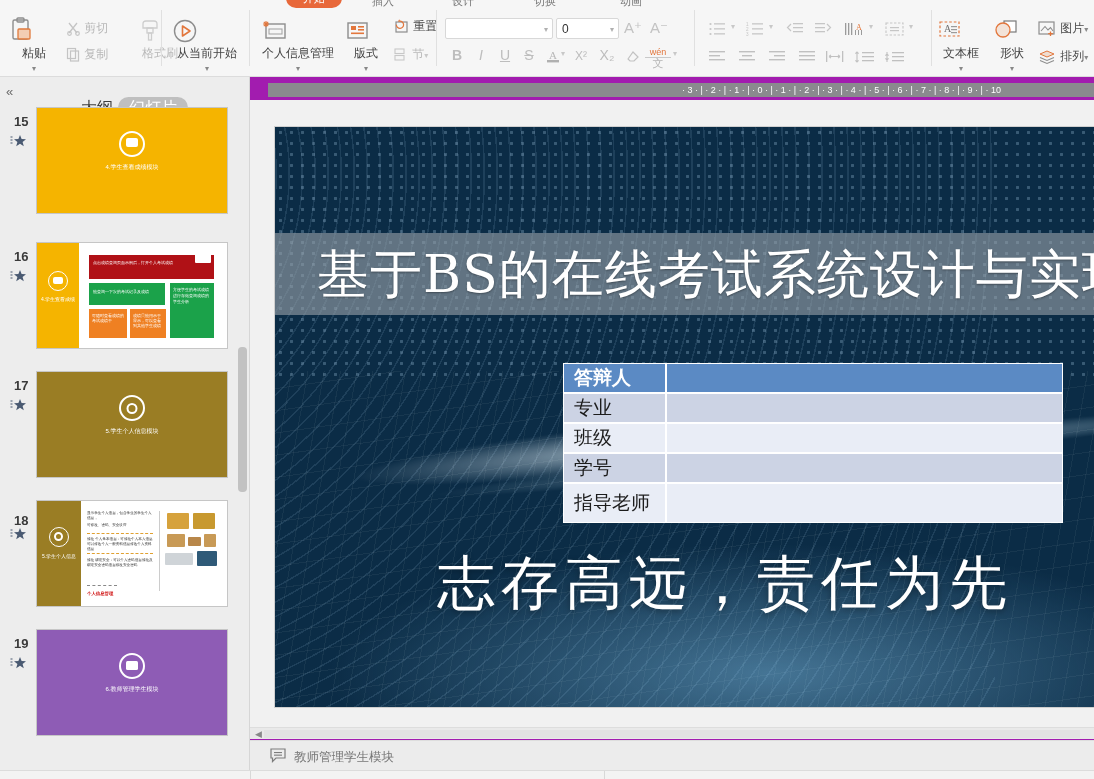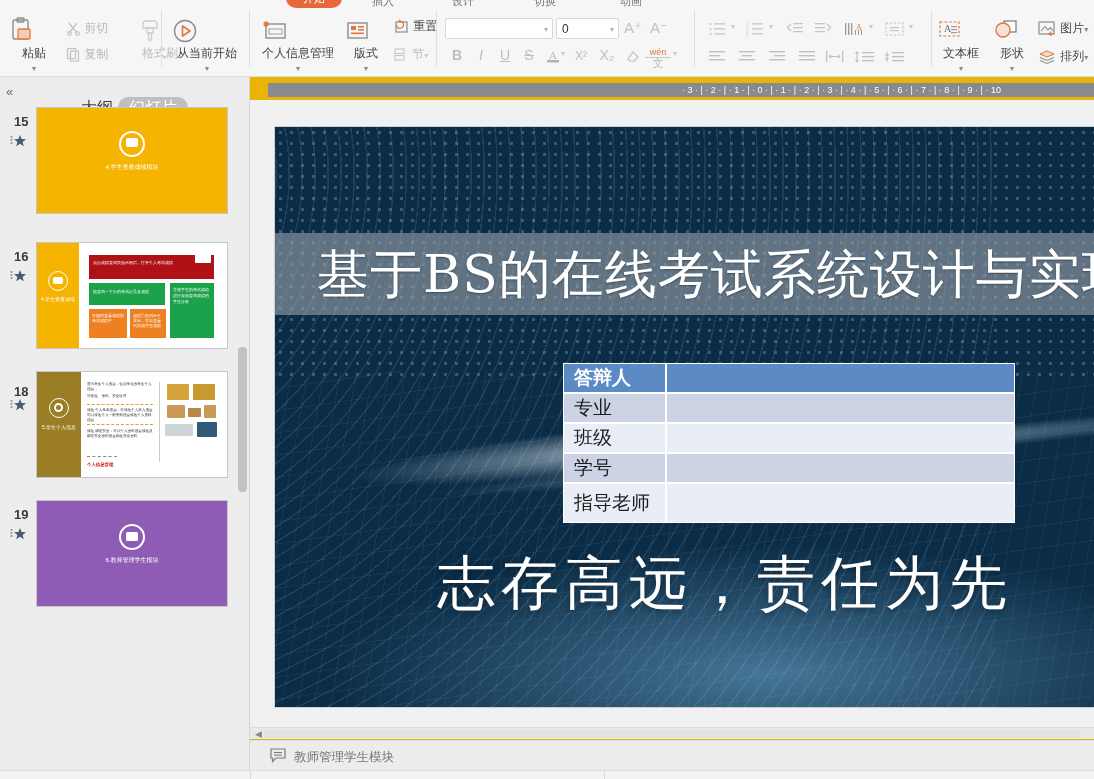--- a/index.html
+++ b/index.html
@@ -4,21 +4,21 @@
 <style>
   * { box-sizing: border-box; margin:0; padding:0; }
   html,body { width:1094px; height:779px; overflow:hidden; }
   body {
     font-family: "Liberation Sans", "DejaVu Sans", sans-serif;
     background:#f1f1f1;
     font-size:12px;
     color:#444;
     -webkit-font-smoothing:antialiased;
   }
-  #app { position:relative; width:1094px; height:779px; background:#eab308; }
+  #app { position:relative; width:1094px; height:779px; background:#a21caf; }
 
   
   .ribbon {
     position:absolute; left:0; top:0; width:1094px; height:77px;
     background:#f6f6f6; border-bottom:1px solid #dcdcdc;
     overflow:hidden;
   }
   .tabstrip { position:absolute; left:0; top:0; width:1094px; height:8px; overflow:hidden; }
   .tab-pill {
     position:absolute; top:-12px; height:20px; border-radius:10px;
@@ -148,21 +148,21 @@
   }
   .titletext {
     position:absolute; left:0; top:106px; width:100%; height:82px;
     line-height:82px; color:#fff; font-size:52px;
     font-family:"DejaVu Serif","Liberation Serif",serif;
     white-space:nowrap; padding-left:42px; letter-spacing:1px;
     text-shadow:0 1px 2px rgba(0,0,0,.35);
   }
   
   .infotable {
-    position:absolute; left:288px; top:236px; width:452px;
+    position:absolute; left:288px; top:236px; width:500px;
     border-collapse:separate; border-spacing:0;
     font-family:"DejaVu Serif","Liberation Serif",serif;
   }
   .infotable td { border:1px solid #ffffff; padding:0 10px; }
   .infotable td.k { width:103px; font-size:19px; color:#1c1c1c; }
   .infotable tr.hdr td { background:#5b8ac4; }
   .infotable tr.hdr td.k { color:#fff; font-weight:bold; }
   .infotable tr.r1 td { background:#ccd3e4; }
   .infotable tr.r2 td { background:#e9edf6; }
 
@@ -570,20 +570,34 @@
           <div style="position:absolute;left:0;width:42px;top:53px;text-align:center;font-size:5px;color:#fff;line-height:7px">4.学生查看成绩</div>
           <div style="position:absolute;left:52px;top:12px;width:125px;height:24px;background:#b01116;color:#fff;font-size:4px;padding:5px 4px;line-height:5px">点击成绩查询页面示例后，打开个人考试成绩</div>
           <div style="position:absolute;left:158px;top:8px;width:16px;height:12px;background:#fff;border-radius:1px"></div>
           <div style="position:absolute;left:52px;top:40px;width:76px;height:22px;background:#1ba24a;color:#fff;font-size:4px;padding:6px 4px;line-height:5px">能查询一下次的考试记录及成绩</div>
           <div style="position:absolute;left:133px;top:40px;width:44px;height:55px;background:#1ba24a;color:#fff;font-size:4px;padding:4px 3px;line-height:6px">方便学生的考试成绩进行存储查询成绩的学生分析</div>
           <div style="position:absolute;left:52px;top:66px;width:38px;height:29px;background:#ef8022;color:#fff;font-size:4px;padding:4px 3px;line-height:5px">可随时查看成绩的考试成绩干</div>
           <div style="position:absolute;left:93px;top:66px;width:36px;height:29px;background:#ef8022;color:#fff;font-size:4px;padding:4px 3px;line-height:5px">成绩只能用示于显示，可以查看到其他学生成绩</div>
         </div>
       </div>
 
+      <div class="thumbrow" style="height:129px">
+        <span class="thnum" style="top:7px">17</span>
+        <span class="thstar" style="top:27px">
+          <svg width="18" height="14" viewBox="0 0 18 14">
+              <path d="M0.5 3 h2 M0.5 6 h2 M0.5 9 h2" stroke="#4a5a72" stroke-width="1.1"></path>
+              <path d="M10 1 L11.6 5 L16 5.3 L12.6 8 L13.8 12.2 L10 9.8 L6.2 12.2 L7.4 8 L4 5.3 L8.4 5 Z" fill="#4a5a72"></path>
+            </svg>
+        </span>
+        <div class="thbox" style="top:0;height:107px;background:#9a7d24">
+          <div style="position:absolute;left:50%;top:23px;transform:translateX(-50%);width:26px;height:26px;border:2px solid #fff;border-radius:50%"></div>
+          <div style="position:absolute;left:50%;top:31px;transform:translateX(-50%);width:11px;height:11px;border:2.4px solid #fff;border-radius:50%"></div>
+          <div style="position:absolute;left:0;right:0;top:55px;text-align:center;font-size:6px;color:#fff">5.学生个人信息模块</div>
+        </div>
+      </div>
 
       <div class="thumbrow" style="height:129px">
         <span class="thnum" style="top:13px">18</span>
         <span class="thstar" style="top:27px">
           <svg width="18" height="14" viewBox="0 0 18 14">
               <path d="M0.5 3 h2 M0.5 6 h2 M0.5 9 h2" stroke="#4a5a72" stroke-width="1.1"></path>
               <path d="M10 1 L11.6 5 L16 5.3 L12.6 8 L13.8 12.2 L10 9.8 L6.2 12.2 L7.4 8 L4 5.3 L8.4 5 Z" fill="#4a5a72"></path>
             </svg>
         </span>
         <div class="thbox" style="top:0;height:107px;background:#fff">

